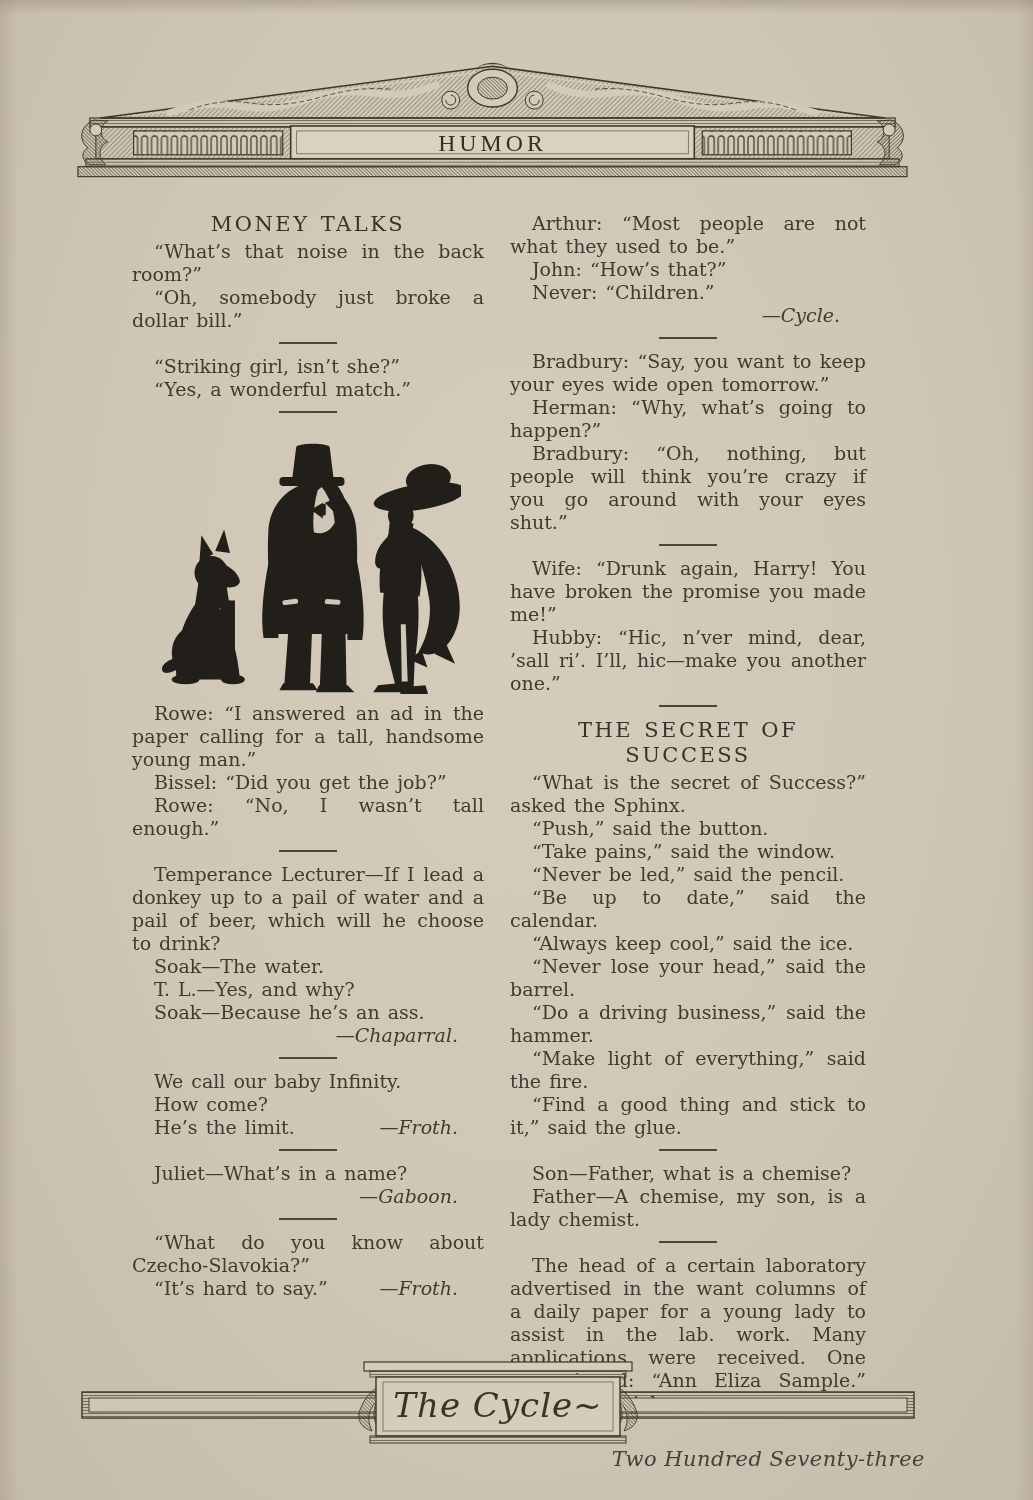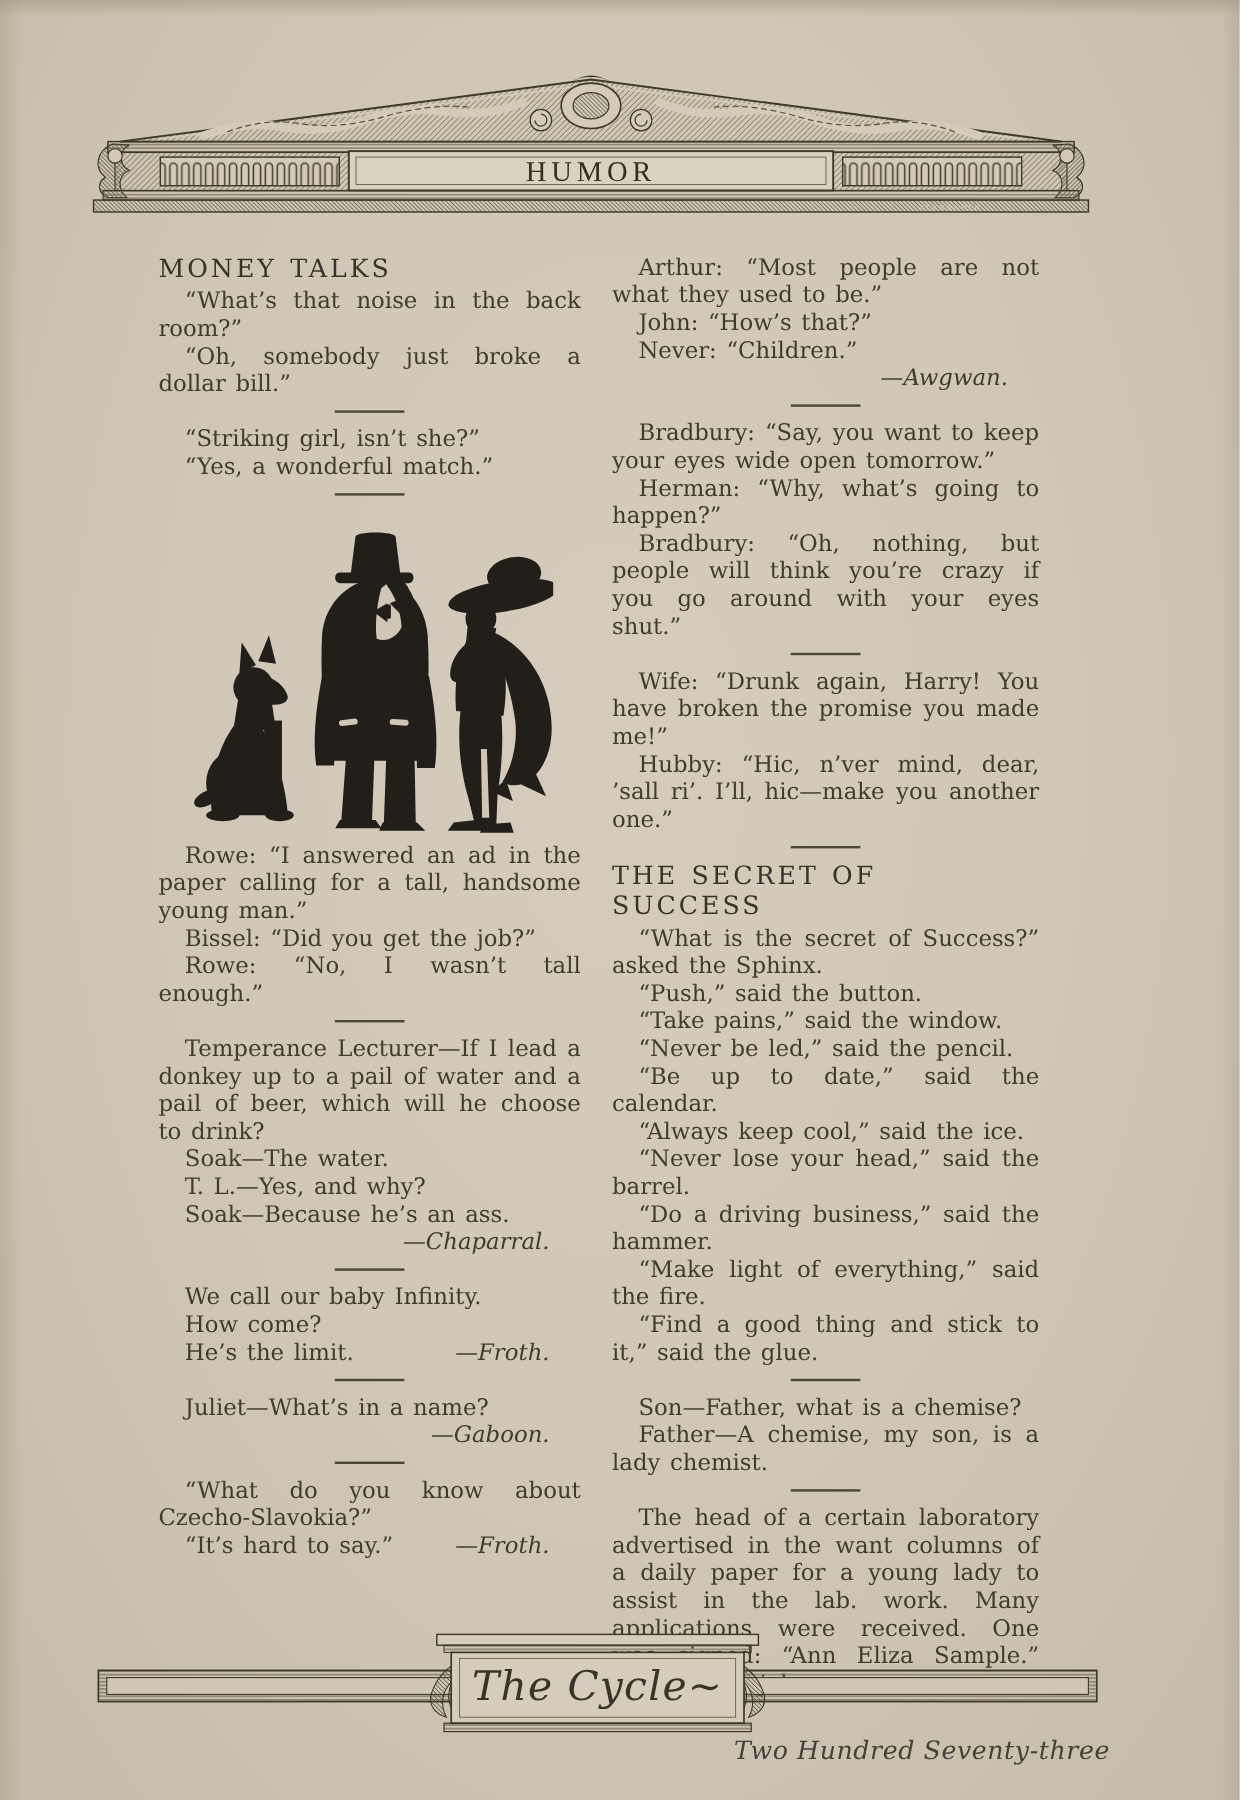--- a/index.html
+++ b/index.html
@@ -14,21 +14,21 @@
       radial-gradient(ellipse at 50% 42%, #d5ccbb 0%, #cfc6b5 55%, #c5bbaa 100%);
     color:#403b31;
   }
   .header-svg { position:absolute; left:70px; top:56px; width:845px; height:124px; }
   .footer-svg { position:absolute; left:78px; top:1358px; width:840px; height:95px; }
   .columns { position:absolute; left:132px; top:212px; width:734px; display:flex; gap:26px; }
   .col { font-size:19px; line-height:23px; text-align:justify; word-spacing:2px; }
   .col-left  { width:352px; }
   .col-right { width:356px; }
   .joke-heading {
-    text-align:left; font-weight:400; font-size:21px; line-height:25px;
+    text-align:center; font-weight:400; font-size:21px; line-height:25px;
     letter-spacing:2.5px; color:#37332a; margin:0 0 3px 0;
   }
   .para { text-indent:22px; }
   .attr { text-align:right; font-style:italic; padding-right:26px; }
   .split { display:flex; justify-content:space-between; padding-right:26px; }
   .split .lead { text-indent:0; padding-left:22px; }
   .split .att  { font-style:italic; }
   .it { }
   .rule {
     width:58px; height:0; border-top:2px solid #4b463a;
@@ -222,21 +222,21 @@
           <span class="att">—Froth.</span>
         </p>
       </section>
     </div>
 
     <div class="col col-right">
       <section>
         <p class="para">Arthur: “Most people are not what they used to be.”</p>
         <p class="para">John: “How’s that?”</p>
         <p class="para">Never: “Children.”</p>
-        <p class="attr">—Awgwan.</p>
+        <p class="attr">—Cycle.</p>
       </section>
       <div class="rule"></div>
 
       <section>
         <p class="para">Bradbury: “Say, you want to keep your eyes wide open tomorrow.”</p>
         <p class="para">Herman: “Why, what’s going to happen?”</p>
         <p class="para">Bradbury: “Oh, nothing, but people will think you’re crazy if you go around with your eyes shut.”</p>
       </section>
       <div class="rule"></div>
 

